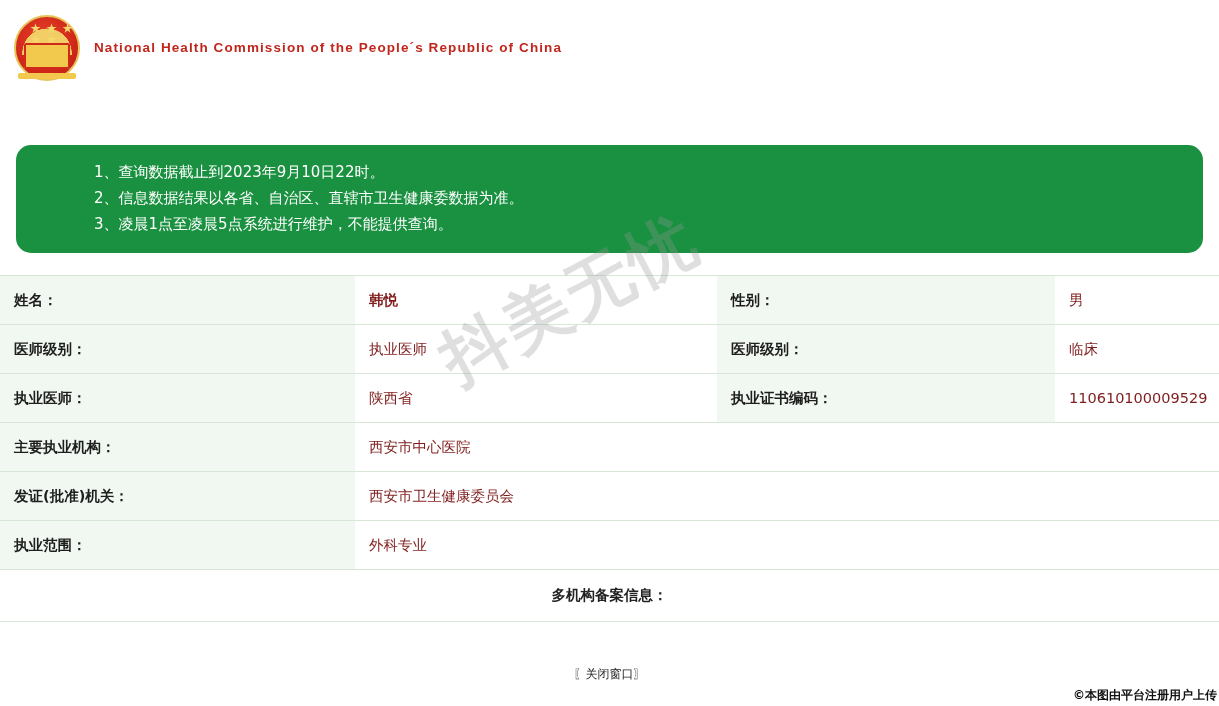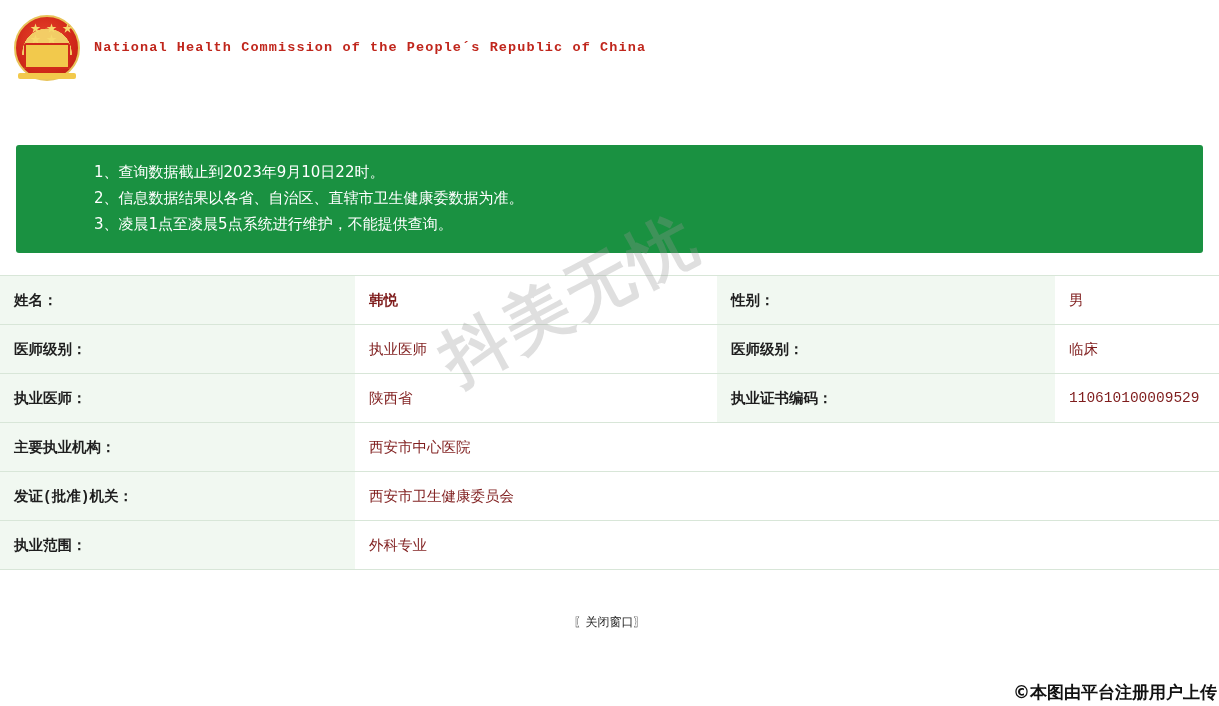--- a/index.html
+++ b/index.html
@@ -95,38 +95,38 @@
   .title-cn {
     font-family: "DejaVu Sans", sans-serif;
     font-size: 37px;
     font-weight: bold;
     color: #c0261c;
     letter-spacing: 1px;
     line-height: 44px;
     white-space: nowrap;
   }
   .title-en {
-    font-family: Liberation Mono, monospace;
+    font-family: Liberation Sans, sans-serif;
     font-size: 13.5px;
     font-weight: bold;
     color: #c0261c;
     letter-spacing: 1.1px;
     line-height: 20px;
     white-space: nowrap;
   }
 
   
   .notice-wrap {
     padding: 0 16px;
     margin-top: 48px;
   }
   .notice {
     background: #1a9141;
     color: #ffffff;
-    border-radius: 3px;
+    border-radius: 15px;
     padding: 14px 0 16px 0;
     font-family: "DejaVu Sans", sans-serif;
     font-size: 15px;
     line-height: 26px;
   }
   .notice .line {
     padding-left: 78px;
     white-space: nowrap;
   }
 
@@ -141,21 +141,20 @@
   }
   .table tr {
     border-top: 1px solid #d8e6d8;
     border-bottom: 1px solid #d8e6d8;
   }
   .table td {
     height: 49px;
     padding: 0 14px;
     vertical-align: middle;
     box-sizing: border-box;
-    font-family: Liberation Mono, monospace;
   }
   td.lbl {
     background: #f1f8f1;
     font-weight: bold;
     color: #1e1e1e;
   }
   td.val {
     background: #ffffff;
     color: #7f1d1d;
   }
@@ -198,21 +197,21 @@
     transform: rotate(-28deg);
     white-space: nowrap;
     pointer-events: none;
     letter-spacing: 4px;
   }
   .corner-mark {
     position: absolute;
     right: 2px;
     bottom: 2px;
     font-family: "DejaVu Sans", sans-serif;
-    font-size: 17px;
+    font-size: 12px;
     font-weight: bold;
     color: #111;
     background: transparent;
     white-space: nowrap;
   }
 </style>
 </head>
 <body>
 
 <div class="header">
@@ -267,20 +266,23 @@
       <td class="val" colspan="3">西安市中心医院</td>
     </tr>
     <tr>
       <td class="lbl">发证(批准)机关：</td>
       <td class="val" colspan="3">西安市卫生健康委员会</td>
     </tr>
     <tr>
       <td class="lbl">执业范围：</td>
       <td class="val" colspan="3">外科专业</td>
     </tr>
+    <tr class="multi-row">
+      <td colspan="4">多机构备案信息：</td>
+    </tr>
   </tbody>
 </table>
 
 <div class="footer">
   <a href="#">〖关闭窗口〗</a>
 </div>
 
 <div class="watermark">抖美无忧</div>
 <div class="corner-mark">©本图由平台注册用户上传</div>
 

